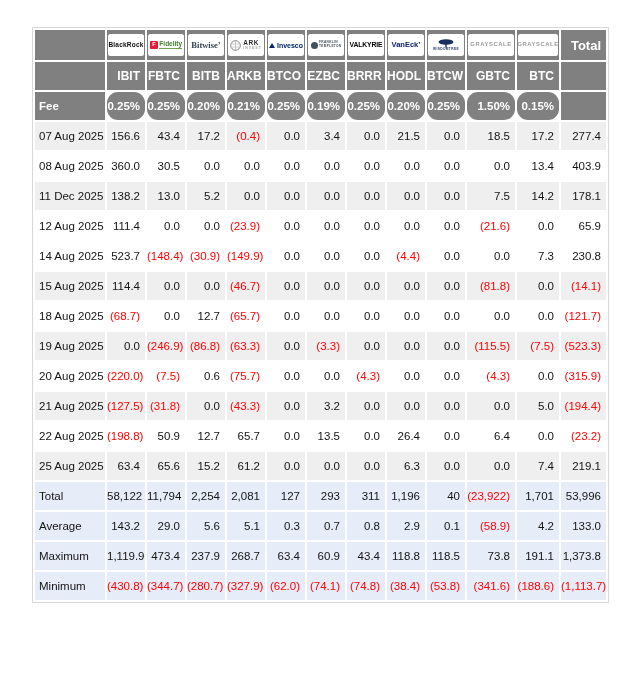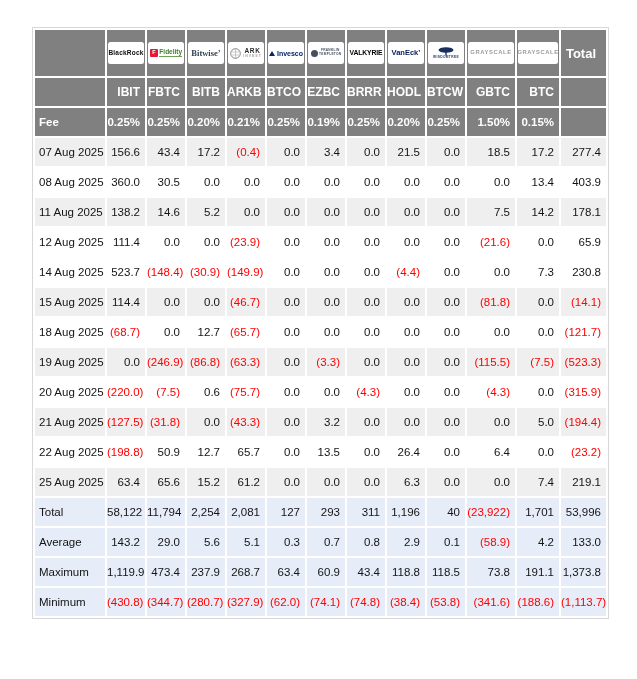--- a/index.html
+++ b/index.html
@@ -13,23 +13,23 @@
     border-collapse:separate;border-spacing:2px;table-layout:fixed;
     width:573px;border:1px solid #d8d8d8;background:#ffffff;
   }
   td{
     height:28px;padding:0;font-size:11.5px;color:#141414;
     overflow:hidden;white-space:nowrap;vertical-align:middle;
   }
   td.num{text-align:right;padding-right:5px;}
   td.lbl{text-align:left;padding-left:4px;}
   td.hdr{background:var(--hdr,#808080);color:#ffffff;font-weight:bold;}
-  tr.logo-row td{height:46px;text-align:center;}
+  tr.logo-row td{height:30px;}
   td.ticker{font-size:12px;}
-  td.fee{font-size:11.5px;}
+  td.fee{font-size:11.5px;border-radius:11px;}
   td.total-hdr{font-size:13px;}
   tr.stripe td{background:var(--stripe,#efefef);}
   tr.plain td{background:#ffffff;}
   tr.green td{background:var(--green,#90ee90);}
   tr.summary td{background:var(--summary,#e6edf8);}
   .neg{color:var(--negative,#ff0000);}
   
   .logo-box{
     height:22px;margin:0 1px;background:#ffffff;border-radius:2.5px;
     display:flex;align-items:center;justify-content:center;line-height:1;
@@ -205,23 +205,23 @@
           <td class="num">0.0</td>
           <td class="num">0.0</td>
           <td class="num">0.0</td>
           <td class="num">0.0</td>
           <td class="num">0.0</td>
           <td class="num">0.0</td>
           <td class="num">13.4</td>
           <td class="num">403.9</td>
         </tr>
         <tr class="stripe">
-          <td class="lbl">11 Aug 2025</td>
+          <td class="lbl">11 Dec 2025</td>
           <td class="num">138.2</td>
-          <td class="num">14.6</td>
+          <td class="num">13.0</td>
           <td class="num">5.2</td>
           <td class="num">0.0</td>
           <td class="num">0.0</td>
           <td class="num">0.0</td>
           <td class="num">0.0</td>
           <td class="num">0.0</td>
           <td class="num">0.0</td>
           <td class="num">7.5</td>
           <td class="num">14.2</td>
           <td class="num">178.1</td>

